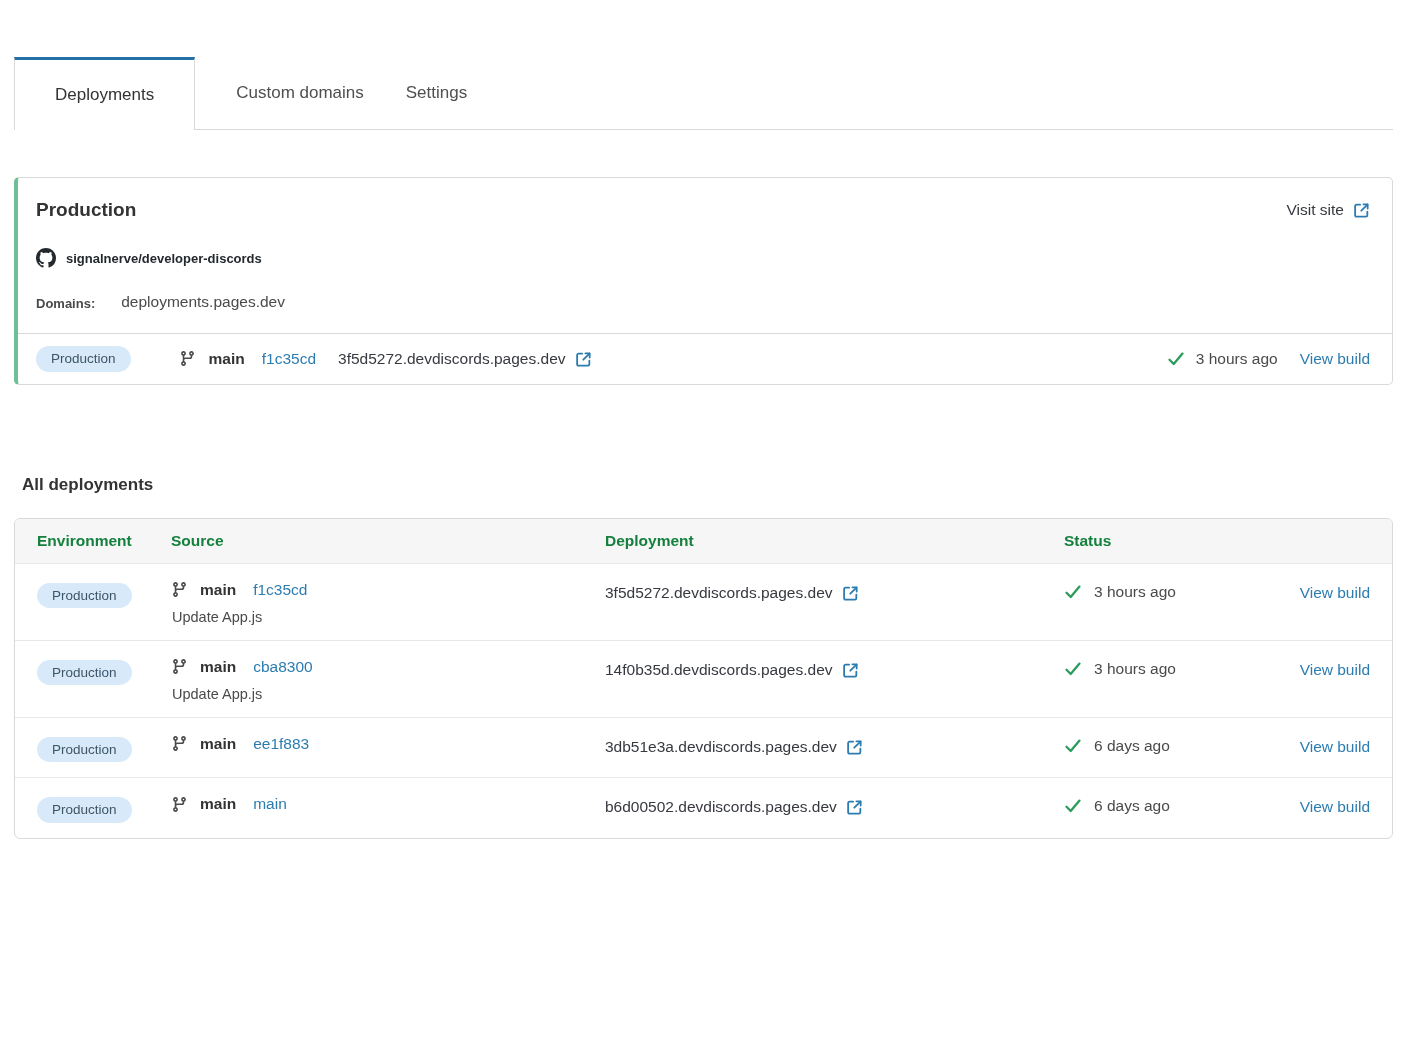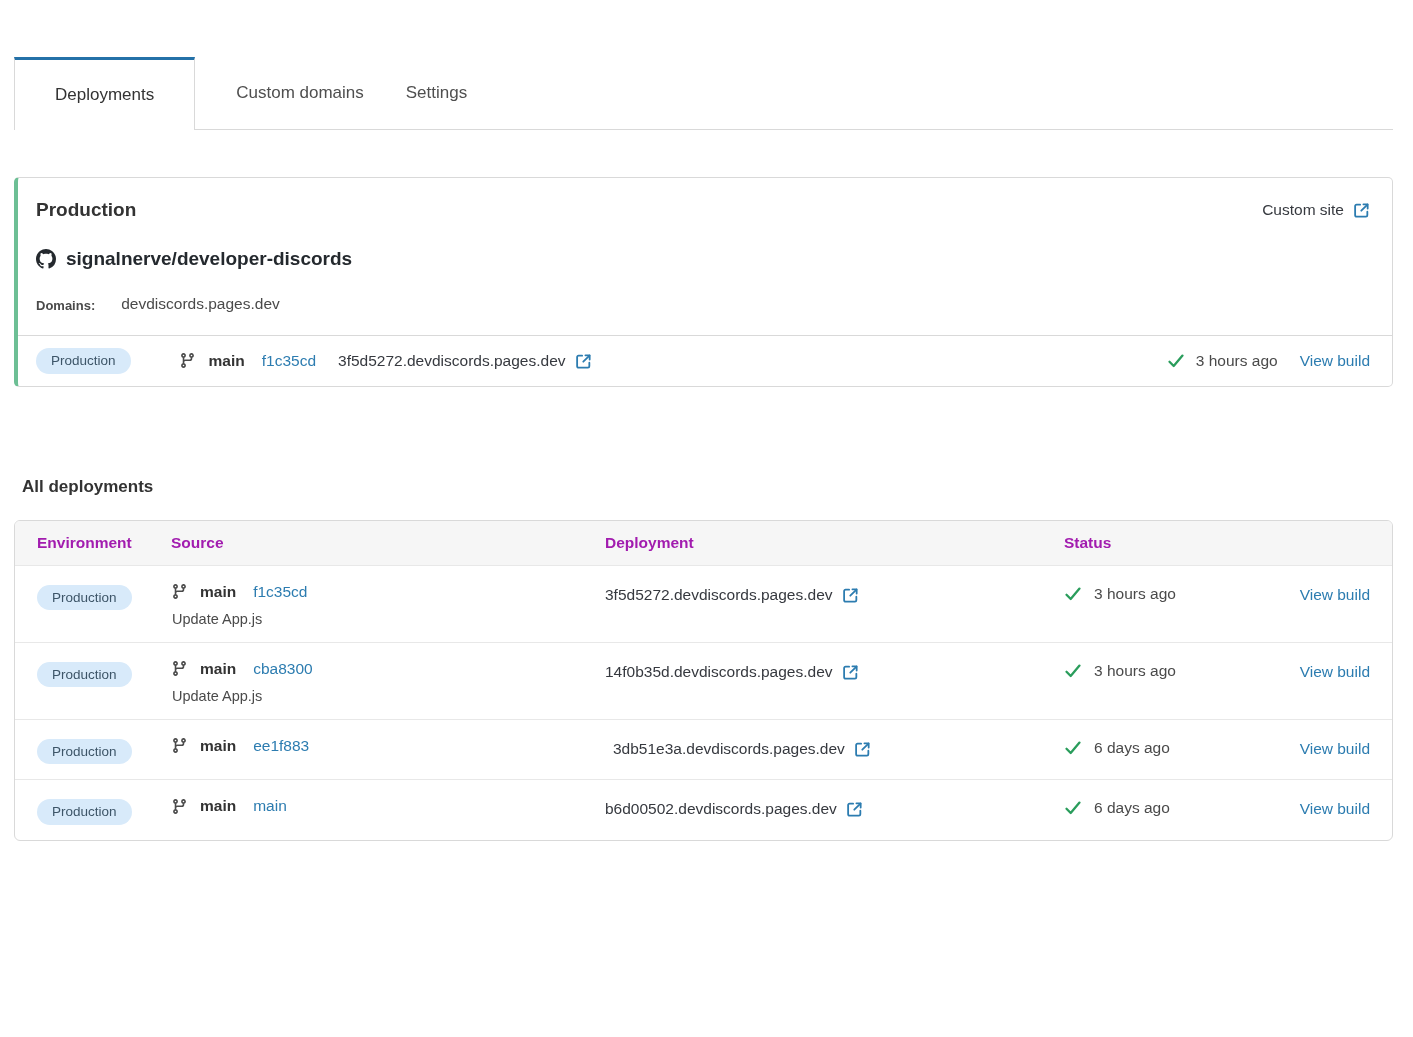--- a/index.html
+++ b/index.html
@@ -27,21 +27,21 @@
   .card {
     margin-top: 47px;
     border: 1px solid #d9d9d9; border-left: 4px solid #6dbf95;
     border-radius: 5px;
   }
   .card-body { padding: 21px 22px 22px 18px; }
   .card-head { display: flex; justify-content: space-between; align-items: center; }
   .card-title { font-size: 19px; font-weight: 600; color: #333; }
   .visit-site { display: inline-flex; align-items: center; gap: 9px; font-size: 15.5px; color: #36393f; text-decoration: none; cursor: pointer; }
   .card-desc { margin-top: 22px; font-size: 15.5px; color: #4a4a4a; }
-  .repo-row { margin-top: 27px; display: flex; align-items: center; gap: 10px; font-size: 19px; font-weight: 700; color: #24292e; }
+  .repo-row { margin-top: 27px; display: flex; align-items: center; gap: 10px; font-size: 13px; font-weight: 700; color: #24292e; }
   .domains-row { margin-top: 25px; display: flex; align-items: flex-end; }
   .domains-label { font-size: 13px; font-weight: 700; color: #4a4a4a; }
   .domains-value { font-size: 15.5px; color: #4a4a4a; margin-left: 26px; }
 
   .prod-row { border-top: 1px solid #d9d9d9; padding: 12px 22px 12px 18px; display: flex; align-items: center; }
   .badge {
     display: inline-block; background: #d8eafa; color: #3d5568;
     font-size: 13.5px; padding: 6px 15px; border-radius: 999px; line-height: 1; white-space: nowrap;
   }
   .src-inline { display: flex; align-items: center; margin-left: 48px; }
@@ -53,21 +53,21 @@
   .view-build { color: #2c7cb0; font-size: 15.5px; text-decoration: none; margin-left: 22px; cursor: pointer; }
 
   
   .section-title { margin-top: 90px; font-size: 17px; font-weight: 600; color: #333; margin-left: 8px; }
   .table { margin-top: 23px; border: 1px solid #d9d9d9; border-radius: 6px; overflow: hidden; }
   .thead, .trow {
     display: grid;
     grid-template-columns: 134px 434px 459px 220px 1fr;
     padding-left: 22px; padding-right: 22px;
   }
-  .thead { background: #f6f6f6; padding-top: 13px; padding-bottom: 13px; font-weight: 600; font-size: 15.5px; color: #a21caf; }
+  .thead { background: #f6f6f6; padding-top: 13px; padding-bottom: 13px; font-weight: 600; font-size: 15.5px; color: #15803d; }
   .trow { border-top: 1px solid #e8e8e8; padding-top: 17px; padding-bottom: 15px; align-items: start; }
   .cell-env { padding-top: 2px; }
   .src-cell .src-line { display: flex; align-items: center; }
   .src-cell .branch-name { margin-left: 12px; }
   .commit-msg { margin: 10px 0 0 1px; font-size: 14.5px; color: #4a4a4a; }
   .dep-cell { padding-top: 3px; }
   .status-cell { display: flex; align-items: center; gap: 12px; font-size: 15.5px; color: #4a4a4a; padding-top: 2px; }
   .vb-cell { text-align: right; padding-top: 3px; }
 
   .icon { display: inline-flex; flex: none; }
@@ -102,39 +102,39 @@
     <div class="tab active">Deployments</div>
     <div class="tab after-active">Custom domains</div>
     <div class="tab">Settings</div>
   </div>
 
   <div class="card">
     <div class="card-body">
       <div class="card-head">
         <div class="card-title">Production</div>
         <a class="visit-site">
-          <span>Custom site</span>
+          <span>Visit site</span>
           <span class="icon ext-icon">
             <svg width="17" height="17" viewBox="0 0 16 16">
                 <use href="#i-external"></use>
               </svg>
           </span>
         </a>
       </div>
       <div class="repo-row">
         <span class="icon">
           <svg width="20" height="20" viewBox="0 0 16 16">
               <use href="#i-github"></use>
             </svg>
         </span>
         <span>signalnerve/developer-discords</span>
       </div>
       <div class="domains-row">
         <span class="domains-label">Domains:</span>
-        <span class="domains-value">devdiscords.pages.dev</span>
+        <span class="domains-value">deployments.pages.dev</span>
       </div>
     </div>
 
     <div class="prod-row">
       <span class="badge">Production</span>
       <span class="src-inline">
         <span class="icon">
           <svg width="17" height="17" viewBox="0 0 16 16">
               <use href="#i-branch"></use>
             </svg>
@@ -251,21 +251,21 @@
           <span class="icon">
               <svg width="17" height="17" viewBox="0 0 16 16">
                 <use href="#i-branch"></use>
               </svg>
             </span>
           <span class="branch-name">main</span>
           <a class="commit-link">ee1f883</a>
         </div>
       </div>
       <div class="dep-cell">
-        <a class="url-link" style="margin-left:8px">
+        <a class="url-link" style="margin-left:0">
           <span>3db51e3a.devdiscords.pages.dev</span>
           <span class="icon ext-icon">
               <svg width="17" height="17" viewBox="0 0 16 16">
                 <use href="#i-external"></use>
               </svg>
             </span>
         </a>
       </div>
       <div class="status-cell">
         <span class="icon">

